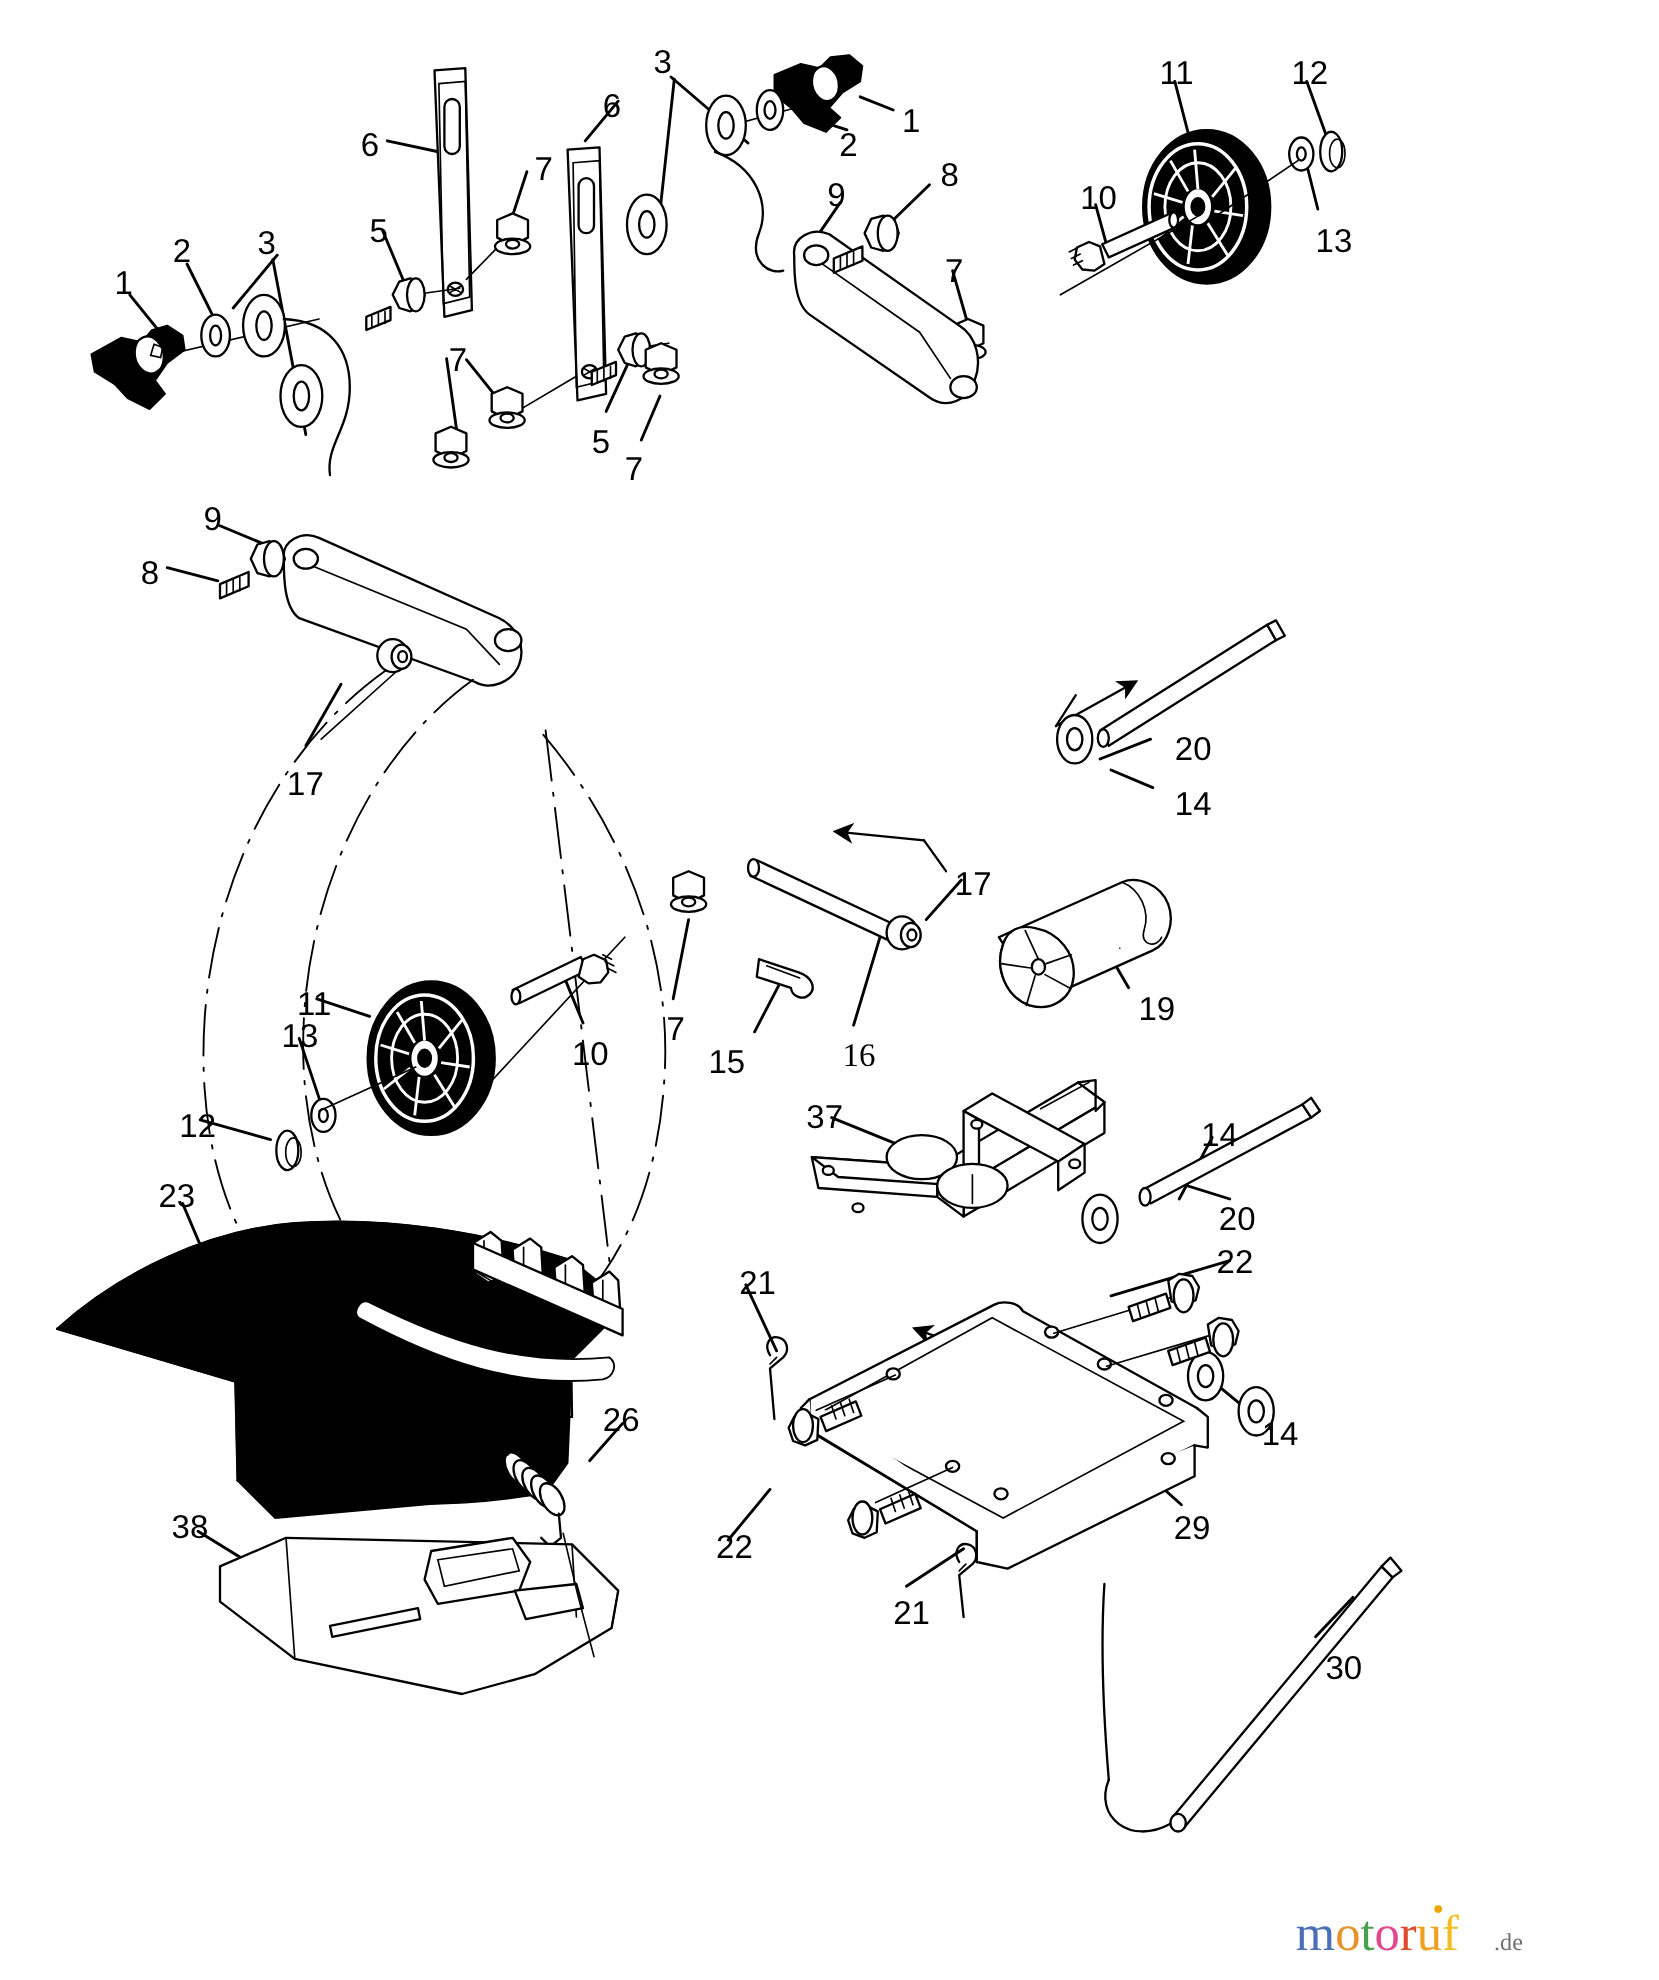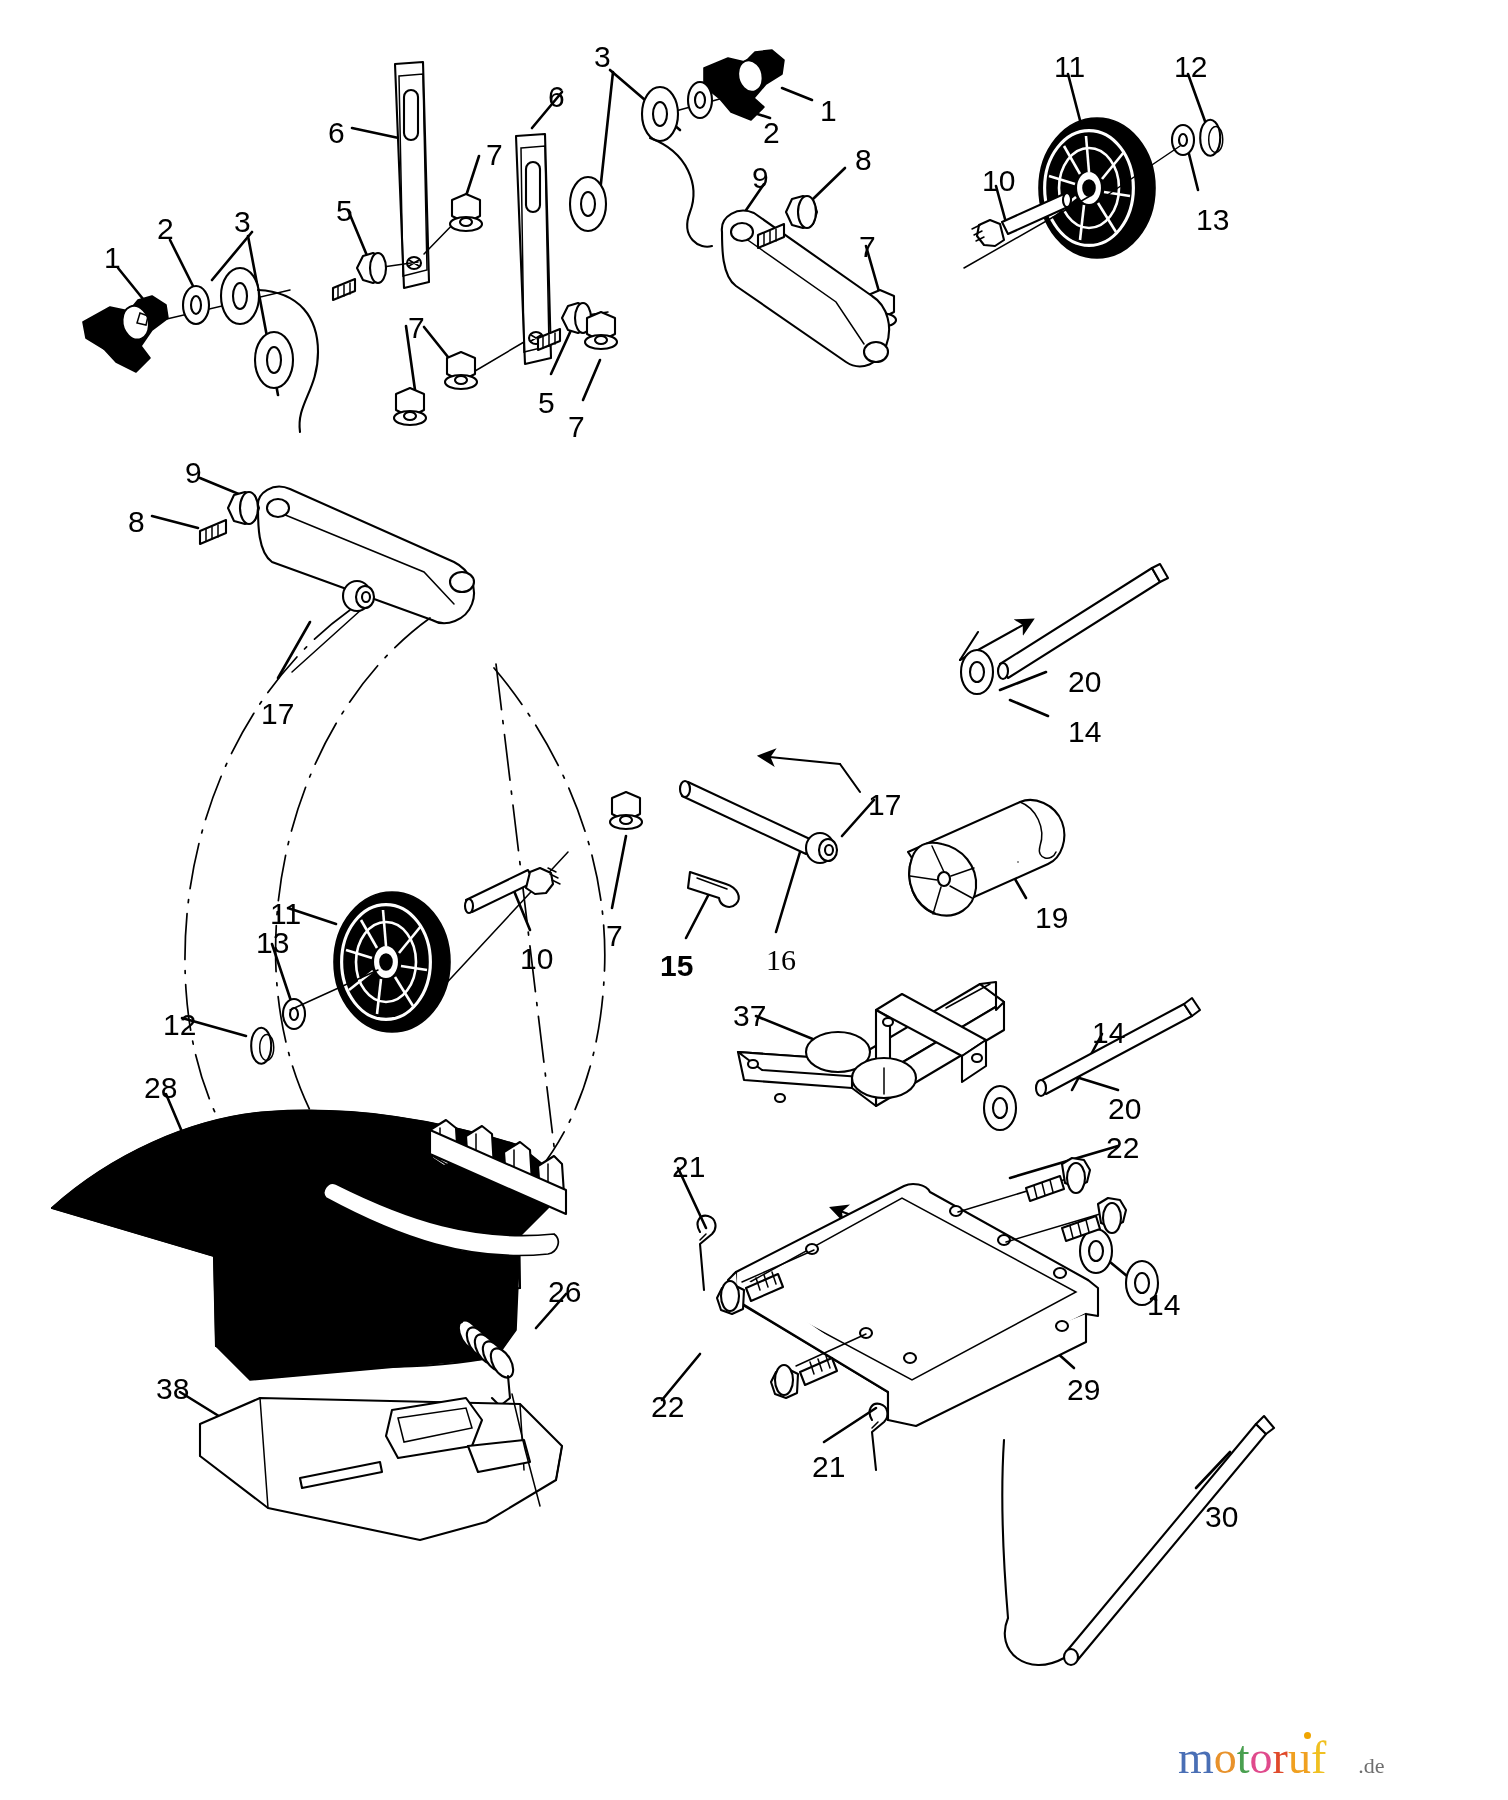--- a/index.html
+++ b/index.html
@@ -558,28 +558,28 @@
       <div class="callout" style="left: 185px; top: 458px;">9</div>
       <div class="callout" style="left: 128px; top: 507px;">8</div>
       <div class="callout" style="left: 261px; top: 699px;">17</div>
       <div class="callout" style="left: 1068px; top: 667px;">20</div>
       <div class="callout" style="left: 1068px; top: 717px;">14</div>
       <div class="callout" style="left: 868px; top: 790px;">17</div>
       <div class="callout" style="left: 270px; top: 899px;">11</div>
       <div class="callout" style="left: 256px; top: 928px;">13</div>
       <div class="callout" style="left: 606px; top: 921px;">7</div>
       <div class="callout" style="left: 520px; top: 944px;">10</div>
-      <div class="callout" style="left: 660px; top: 951px; font-weight: bold;">15</div>
+      <div class="callout" style="left: 644px; top: 951px;">15</div>
       <div class="callout" style="left: 766px; top: 945px; font-family: Liberation Serif, serif;">16</div>
       <div class="callout" style="left: 1035px; top: 903px;">19</div>
       <div class="callout" style="left: 163px; top: 1010px;">12</div>
       <div class="callout" style="left: 733px; top: 1001px;">37</div>
       <div class="callout" style="left: 1092px; top: 1018px;">14</div>
       <div class="callout" style="left: 1108px; top: 1094px;">20</div>
-      <div class="callout" style="left: 144px; top: 1073px;">28</div>
+      <div class="callout" style="left: 144px; top: 1073px;">23</div>
       <div class="callout" style="left: 1106px; top: 1133px;">22</div>
       <div class="callout" style="left: 672px; top: 1152px;">21</div>
       <div class="callout" style="left: 1147px; top: 1290px;">14</div>
       <div class="callout" style="left: 548px; top: 1277px;">26</div>
       <div class="callout" style="left: 1067px; top: 1375px;">29</div>
       <div class="callout" style="left: 651px; top: 1392px;">22</div>
       <div class="callout" style="left: 156px; top: 1374px;">38</div>
       <div class="callout" style="left: 812px; top: 1452px;">21</div>
       <div class="callout" style="left: 1205px; top: 1502px;">30</div>
     </div>

